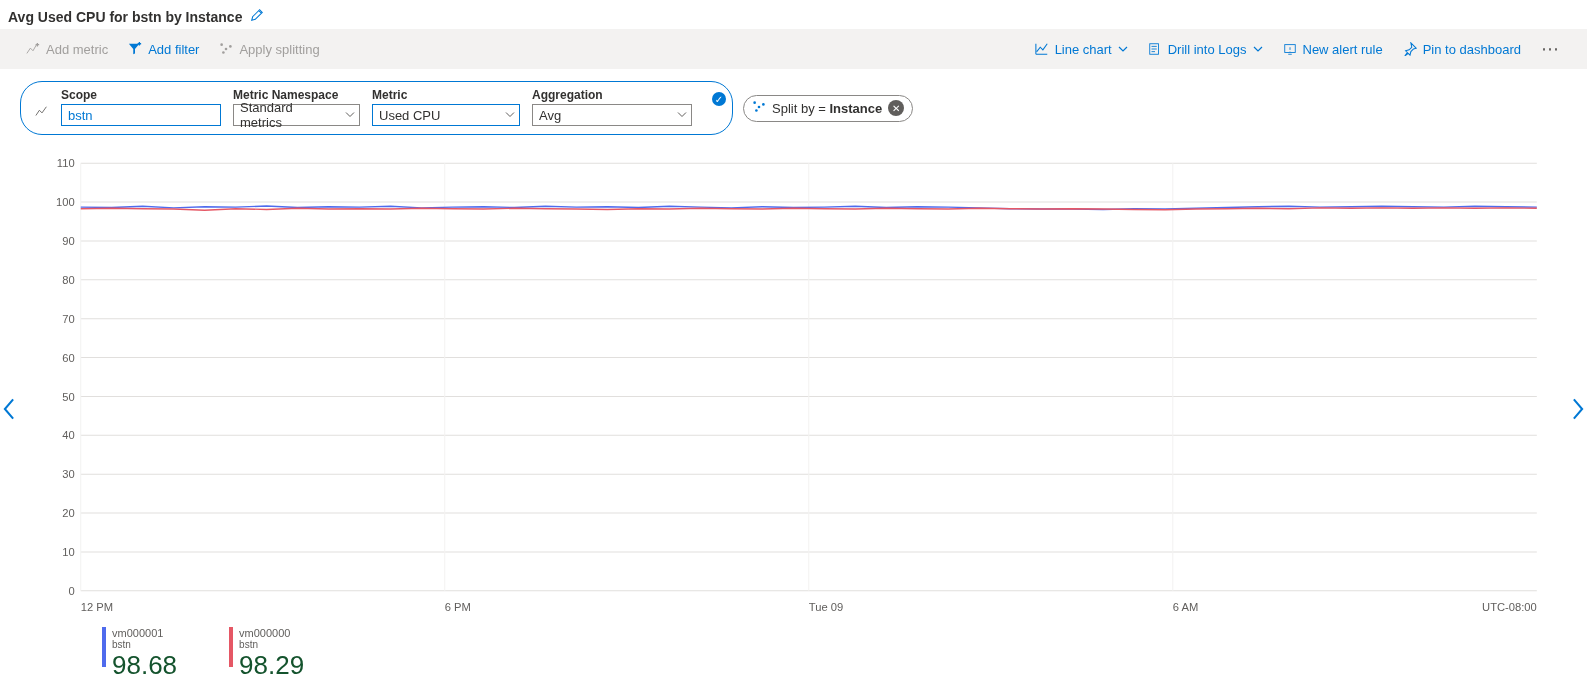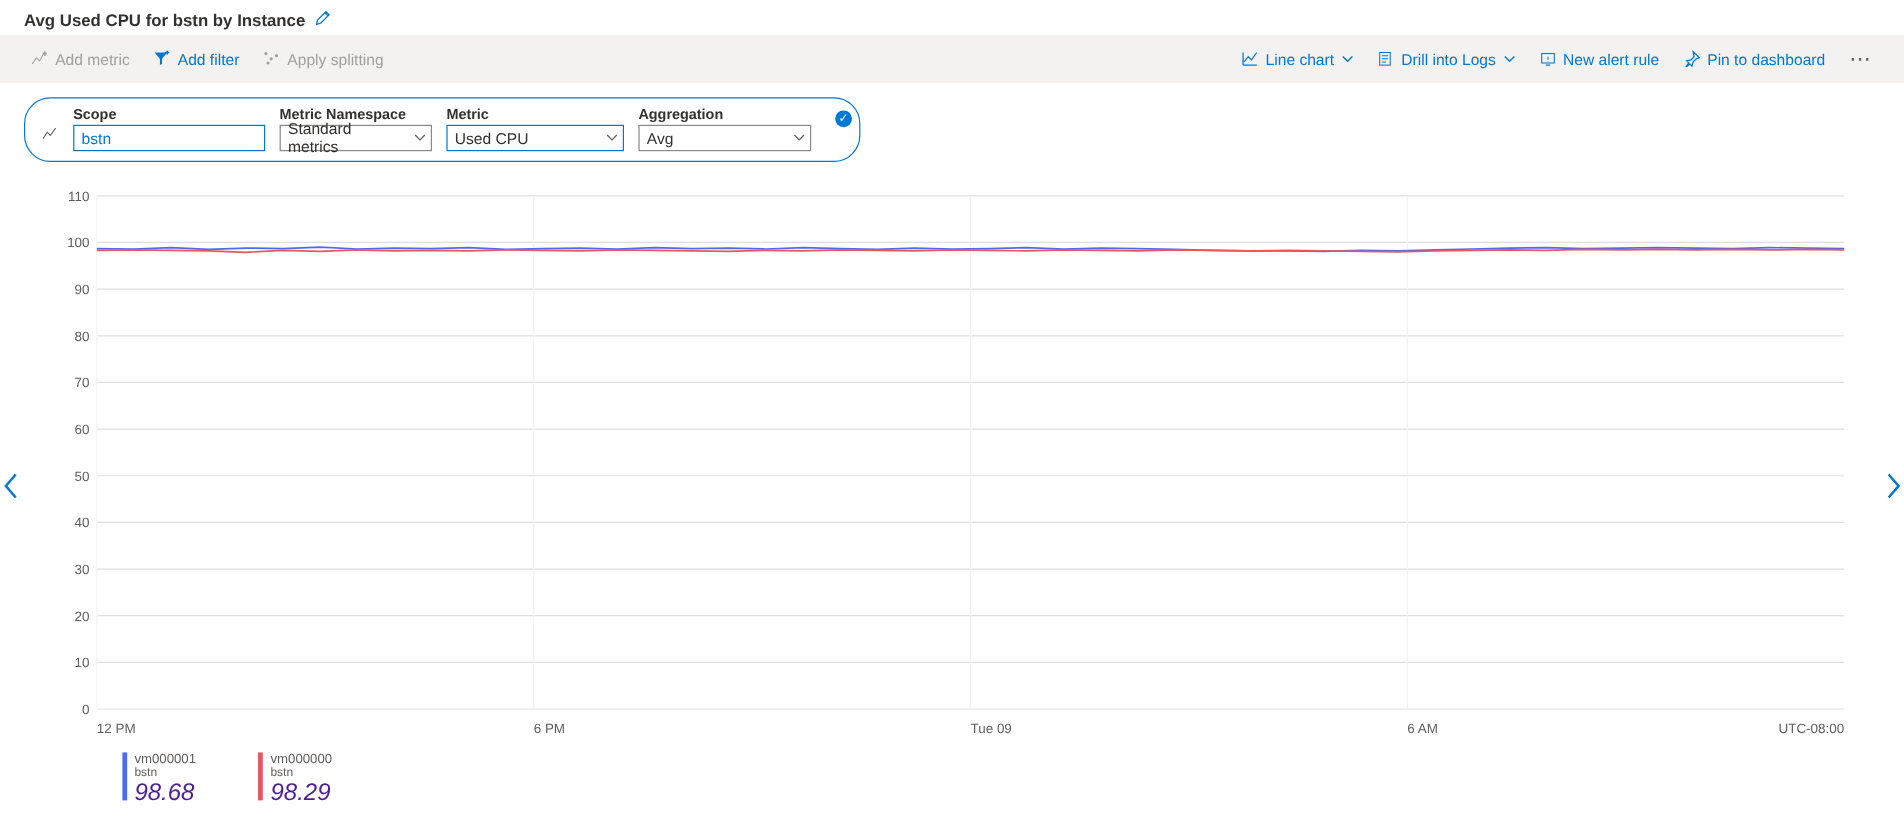--- a/index.html
+++ b/index.html
@@ -4,21 +4,21 @@
 <style>
   * { box-sizing: border-box; }
   body {
     margin: 0;
     font-family: "Segoe UI", -apple-system, BlinkMacSystemFont, sans-serif;
     font-size: 13px;
     color: #323130;
     background: #fff;
   }
   .header {
-    padding: 8px 20px 4px 20px;
+    padding: 8px 20px 4px 8px;
     display: flex;
     align-items: center;
   }
   .header-title {
     font-size: 14px;
     font-weight: 600;
     color: #323130;
   }
   .edit-pencil {
     margin-left: 8px;
@@ -108,21 +108,21 @@
   .picker.scope {
     border: 1px solid #0078d4;
     color: #0078d4;
     width: 160px;
   }
   .picker.metric-sel {
     border: 1px solid #0078d4;
     width: 148px;
   }
   .picker.ns { width: 127px; }
-  .picker.agg { width: 144px; }
+  .picker.agg { width: 160px; }
   .picker .caret {
     position: absolute; right:4px; top:50%; transform:translateY(-50%);
     color:#605e5c;
   }
   .check-badge {
     position:absolute; right:6px; top:10px;
     width:14px;height:14px;border-radius:50%;
     background:#0078d4;color:#fff;font-size:10px;
     display:flex;align-items:center;justify-content:center;
   }
@@ -158,21 +158,21 @@
     display:flex;gap:40px;padding:6px 0 0 50px;
   }
   .legend-col{
     display:flex;align-items:flex-start;gap:6px;padding-left:12px;
   }
   .legend-bar{
     width:4px;height:40px;
   }
   .legend-text .l1{font-size:11px;color:#605e5c;}
   .legend-text .l2{font-size:10px;color:#605e5c;}
-  .legend-text .lv{font-size:20px;color:#4c1d95;font-style:italic;}
+  .legend-text .lv{font-size:26px;color:#14532d;}
 </style>
 </head>
 <body>
 
 <div class="header">
   <span class="header-title">Avg Used CPU for bstn by Instance</span>
   <span class="edit-pencil">
     <svg width="14" height="14" viewBox="0 0 16 16">
         <path fill="none" stroke="#0078d4" stroke-width="1.2" d="M2 14l1-4 8-8 3 3-8 8-4 1zM10 3l3 3"></path>
       </svg>
@@ -292,20 +292,34 @@
       <div class="picker agg">
         <span>Avg</span>
         <span class="caret"><svg width="10" height="10" viewBox="0 0 10 10">
               <path fill="none" stroke="#605e5c" d="M1 3l4 4 4-4"></path>
             </svg></span>
       </div>
     </div>
     <span class="check-badge">✓</span>
   </div>
 
+  <div class="split-pill">
+    <span>
+      <svg width="14" height="14" viewBox="0 0 16 16">
+          <circle cx="3" cy="3" r="1.5" fill="#0078d4"></circle>
+          <circle cx="8" cy="8" r="1.5" fill="#0078d4"></circle>
+          <circle cx="13" cy="5" r="1.5" fill="#0078d4"></circle>
+          <circle cx="5" cy="12" r="1.5" fill="#0078d4"></circle>
+        </svg>
+    </span>
+    <span>
+      <span>Split by = </span><b>Instance</b>
+    </span>
+    <span class="x">✕</span>
+  </div>
 </div>
 
 <div class="chart-area">
   <span class="nav-arrow left">
     <svg width="14" height="22" viewBox="0 0 10 16">
         <path fill="none" stroke="#0078d4" stroke-width="1.5" d="M8 1L2 8l6 7"></path>
       </svg>
   </span>
   <span class="nav-arrow right">
     <svg width="14" height="22" viewBox="0 0 10 16">

